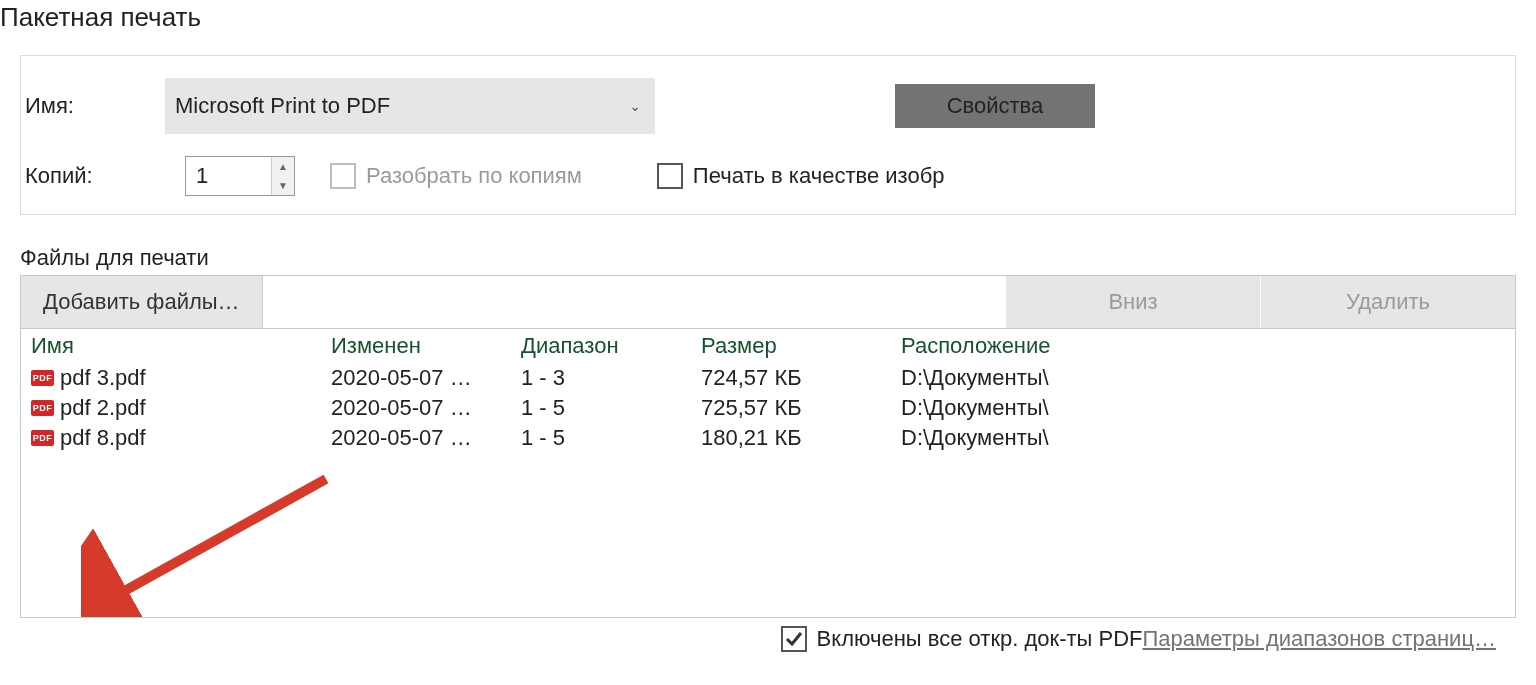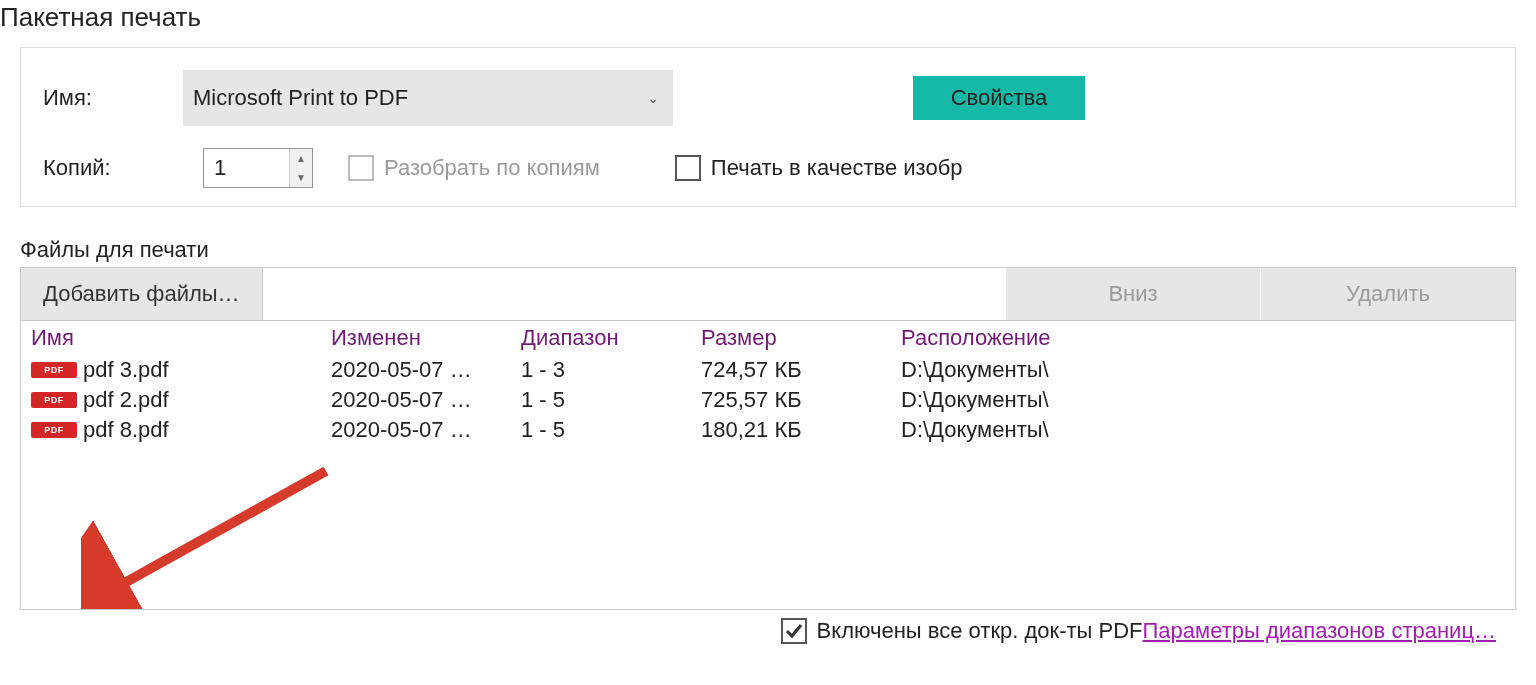--- a/index.html
+++ b/index.html
@@ -12,22 +12,22 @@
     width: 1536px;
     overflow: hidden;
   }
   .window-title {
     font-size: 26px;
     padding: 2px 0 2px 0;
     color: #222;
   }
   .top-section {
     border: 1px solid #ddd;
-    margin: 12px 20px 0 20px;
-    padding: 22px 22px 18px 22px;
+    margin: 20px 20px 0 20px;
+    padding: 22px 22px 18px 4px;
     box-sizing: border-box;
   }
   .row1 {
     display: flex;
     align-items: center;
     gap: 0;
     margin-bottom: 22px;
   }
   .label-name {
     width: 140px;
@@ -44,24 +44,24 @@
     font-size: 22px;
     color: #222;
     border: none;
     margin-right: 240px;
   }
   .chevron-down {
     font-size: 14px;
     color: #555;
   }
   .props-btn {
-    background: #14b8a6;
+    background: #737373;
     border: none;
     height: 44px;
-    width: 172px;
+    width: 200px;
     font-size: 22px;
     color: #222;
     cursor: pointer;
   }
   .row2 {
     display: flex;
     align-items: center;
   }
   .label-copies {
     width: 160px;
@@ -155,36 +155,36 @@
   table.file-list {
     width: 100%;
     border-collapse: collapse;
     table-layout: fixed;
   }
   table.file-list th {
     text-align: left;
     font-weight: normal;
     font-size: 22px;
     padding: 4px 6px 4px 10px;
-    color: #701a75;
+    color: #14532d;
   }
   table.file-list td {
     font-size: 22px;
     padding: 2px 6px 2px 10px;
     white-space: nowrap;
     overflow: hidden;
   }
   .col-name  { width: 300px; }
   .col-mod   { width: 190px; }
   .col-range { width: 180px; }
   .col-size  { width: 200px; }
   .col-loc   { width: auto; }
   .file-name-cell { display: flex; align-items: center; gap: 6px; }
   .pdf-icon {
-    width: 46px;
+    width: 23px;
     height: 16px;
     background: #d42626;
     color: #fff;
     font-size: 9px;
     font-weight: bold;
     font-family: Arial, sans-serif;
     display: inline-flex;
     align-items: center;
     justify-content: center;
     border-radius: 2px;
@@ -197,21 +197,21 @@
     top: 140px;
     pointer-events: none;
   }
   .bottom-row {
     margin: 8px 20px 0 20px;
     display: flex;
     align-items: center;
     justify-content: flex-end;
   }
   .link {
-    color: #a21caf;
+    color: #737373;
     text-decoration: underline;
     cursor: pointer;
     font-size: 22px;
   }
   .checkmark-path { stroke: #333; stroke-width: 3; fill: none; }
 </style>
 </head>
 <body>
 
 <div class="window-title">Пакетная печать</div>

